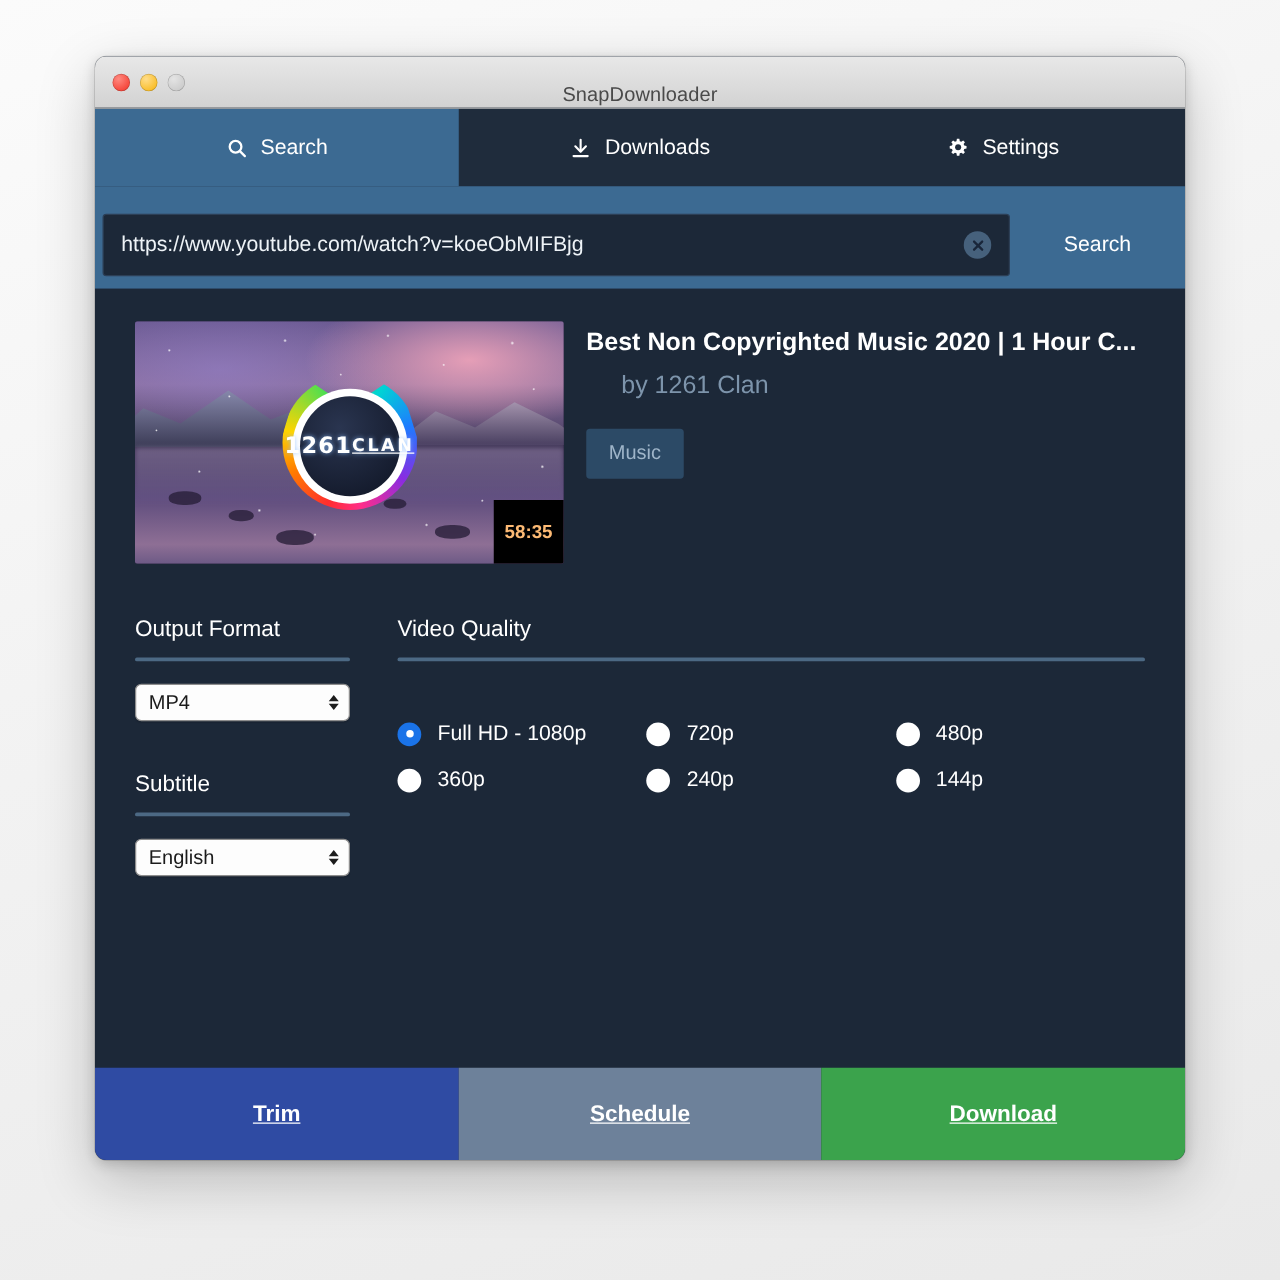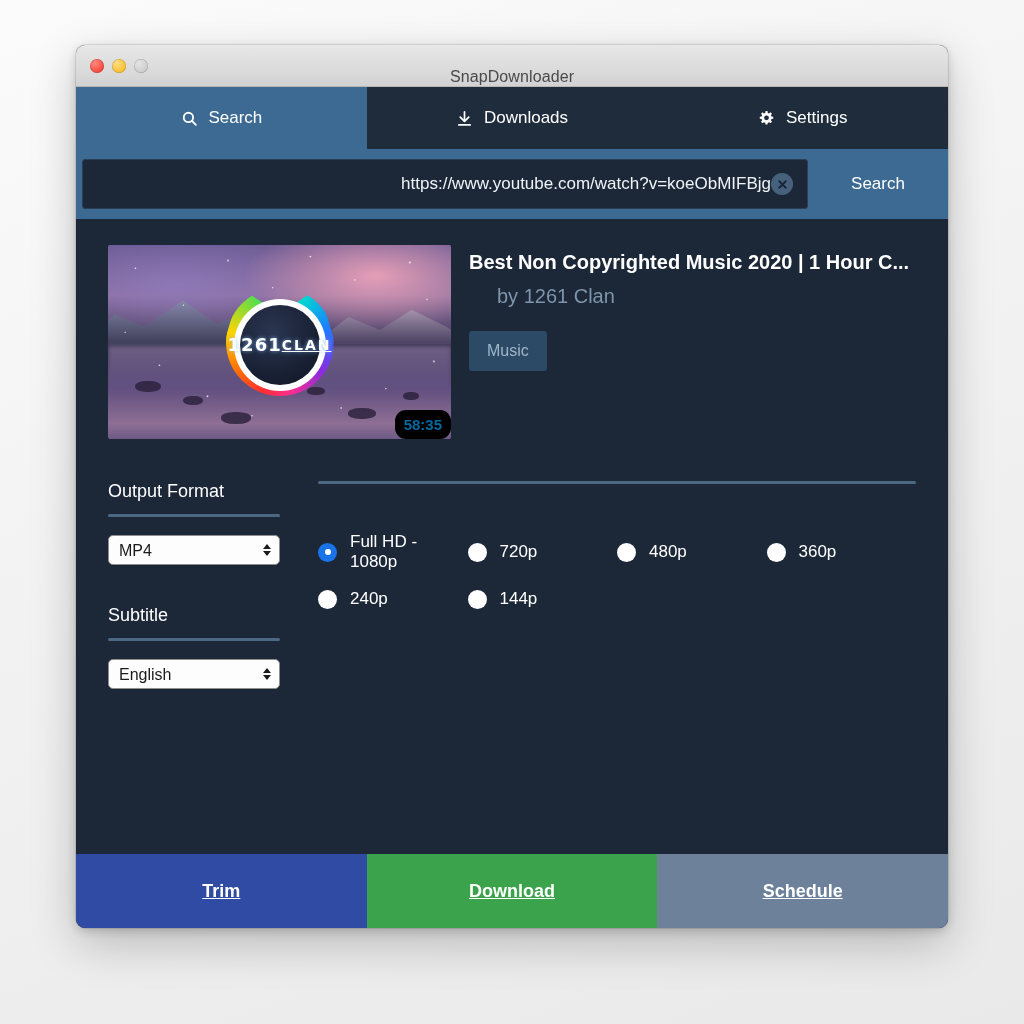--- a/index.html
+++ b/index.html
@@ -94,22 +94,21 @@
     width: 18px; height: 18px;
   }
   .tab .ticon svg { display: block; }
 
   
   .searchbar {
     flex: 0 0 70px;
     background: #3c6a92;
     display: flex;
     align-items: center;
-    padding: 0 0 0 6px;
-    text-align: right;
+    padding: 12px 0 0 6px;
   }
   .urlfield {
     flex: 1 1 auto;
     margin: 0 0 0 0;
     height: 50px;
     background: #1c2838;
     border: 1px solid #2c3f56;
     border-radius: 3px;
     display: flex;
     align-items: center;
@@ -281,25 +280,24 @@
     letter-spacing: 1px;
     font-size: 18px;
     text-shadow: 0 0 4px rgba(140,190,255,0.8);
   }
   .logo .core b:last-child { font-size: 14px; letter-spacing: 2px; text-decoration: underline; }
 
   .duration {
     position: absolute;
     right: 0; bottom: 0;
     background: #000000;
-    color: #0369a1;
+    color: #fdba74;
     font-size: 15px;
     font-weight: 700;
-    padding: 6px 9px;
-    border-radius: 11px;
+    padding: 17px 9px;
   }
 
   .vinfo {
     flex: 1 1 auto;
     min-width: 0;
     padding-top: 6px;
   }
   .vtitle {
     color: #ffffff;
     font-size: 20px;
@@ -378,21 +376,21 @@
     display: block;
   }
   .selwrap .arrows i.up   { border-bottom: 5px solid #1c1c1c; }
   .selwrap .arrows i.down { border-top: 5px solid #1c1c1c; }
 
   .spacer-sub { height: 26px; }
 
   
   .qgrid {
     display: grid;
-    grid-template-columns: 1fr 1fr 1fr 1fr;
+    grid-template-columns: 1fr 1fr 1fr;
     row-gap: 17px;
     column-gap: 0;
     max-width: 600px;
     margin-top: 48px;
   }
   .qitem {
     display: flex;
     align-items: center;
     gap: 13px;
     cursor: pointer;
@@ -555,20 +553,21 @@
         <div class="selwrap">
           <select class="mac" id="sel-subtitle"><option value="English">English</option><option value="None">None</option><option value="Spanish">Spanish</option><option value="French">French</option><option value="German">German</option></select>
           <span class="arrows">
               <i class="up"></i>
               <i class="down"></i>
             </span>
         </div>
       </div>
 
       <div class="col-right">
+        <div class="sec-head">Video Quality</div>
         <div class="rule"></div>
         <div class="qgrid" id="quality-grid">
             <div class="qitem">
               <span class="radio sel"></span>
               <span class="qlabel">Full HD - 1080p</span>
             </div>
             <div class="qitem">
               <span class="radio"></span>
               <span class="qlabel">720p</span>
             </div>
@@ -588,16 +587,16 @@
               <span class="radio"></span>
               <span class="qlabel">144p</span>
             </div>
           </div>
       </div>
     </div>
   </div>
 
   <div class="footer" id="footer">
       <div class="fbtn" style="background: rgb(47, 75, 163);">Trim</div>
+      <div class="fbtn" style="background: rgb(109, 129, 154);">Schedule</div>
       <div class="fbtn" style="background: rgb(59, 163, 76);">Download</div>
-      <div class="fbtn" style="background: rgb(109, 129, 154);">Schedule</div>
     </div>
 </div>
 
 </body></html>

